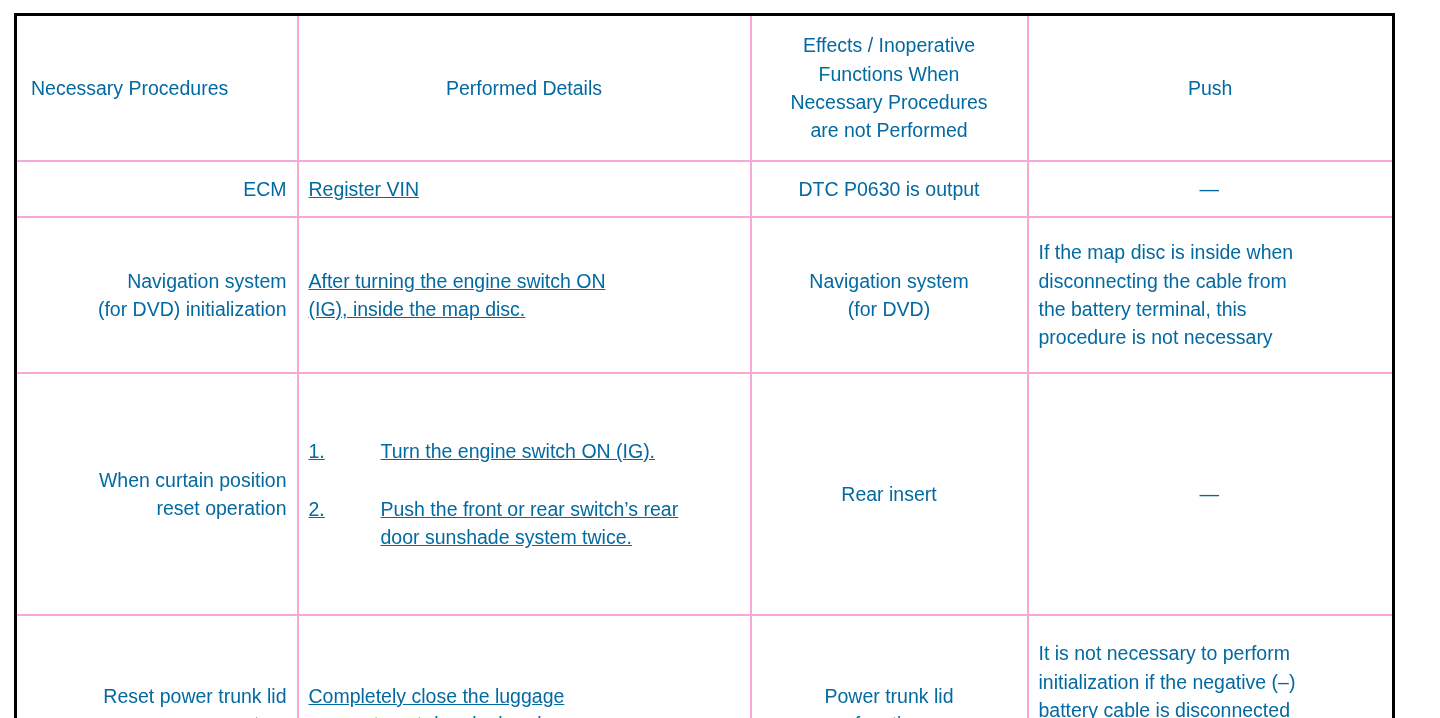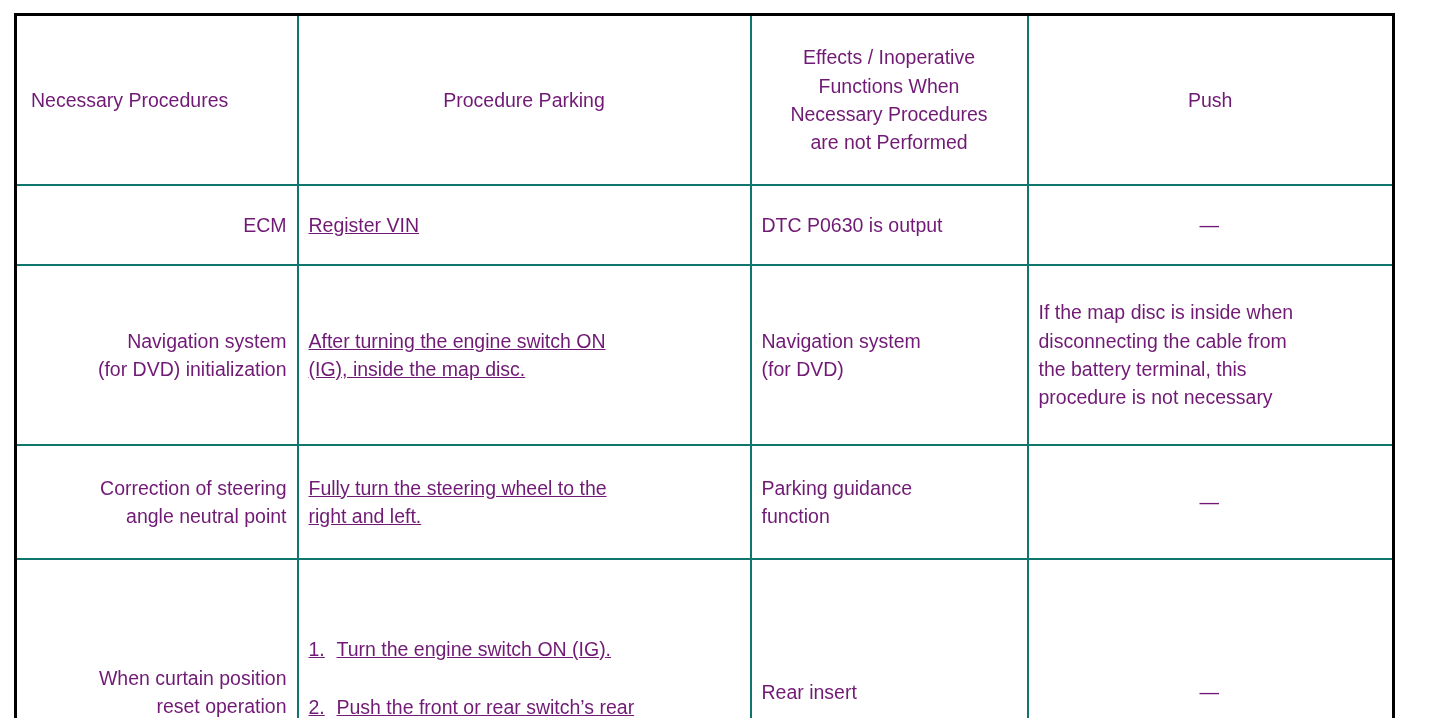--- a/index.html
+++ b/index.html
@@ -27,27 +27,27 @@
     left: 14px;
     top: 13px;
     width: 1378px;
     border-collapse: collapse;
     table-layout: fixed;
     background: #ffffff;
   }
 
   table.spec-table th,
   table.spec-table td {
-    border: 2px solid #0f766e;
+    border: 2px solid #f9a8d4;
     vertical-align: middle;
     font-weight: normal;
     font-size: 19.5px;
     line-height: 1.45;
-    color: #701a75;
-    padding: 18px 10px;
+    color: #0369a1;
+    padding: 6px 10px;
   }
 
   
   table.spec-table {
     border: 3px solid #000000;
   }
 
   
   col.c1 { width: 282px; }
   col.c2 { width: 453px; }
@@ -75,21 +75,21 @@
     padding-left: 14px;
     white-space: pre-line;
   }
   .cell-details {
     text-align: left;
     padding-left: 14px;
     white-space: pre-line;
     text-decoration: underline;
   }
   .cell-effects {
-    text-align: left;
+    text-align: center;
     padding-left: 14px;
     white-space: pre-line;
   }
   .cell-notes {
     text-align: left;
     padding-left: 14px;
     white-space: pre-line;
   }
   .cell-notes.dash {
     text-align: center;
@@ -109,20 +109,21 @@
   }
   .numlist li:last-child { margin-bottom: 0; }
   .numlist .num {
     flex: 0 0 auto;
     width: 28px;
     text-align: left;
   }
   .numlist .txt {
     flex: 1 1 auto;
     white-space: pre-line;
+    margin-left: 44px;
   }
 
   .r-ecm   td, .r-ecm th   { height: 42px; }
   .r-nav   td { height: 142px; margin-top: 26px; }
   .r-steer td { height: 76px; }
   .r-curt  td { height: 94px; }
   .r-trunk td { height: 176px; }
 </style>
 </head>
 <body>
@@ -133,21 +134,21 @@
     <colgroup>
       <col class="c1">
         <col class="c2">
         <col class="c3">
         <col class="c4">
     </colgroup>
 
     <thead>
       <tr>
         <th class="hdr-cell left-al">Necessary Procedures</th>
-        <th class="hdr-cell">Procedure Parking</th>
+        <th class="hdr-cell">Performed Details</th>
         <th class="hdr-cell hdr-multiline">Effects / Inoperative
 Functions When
 Necessary Procedures
 are not Performed</th>
         <th class="hdr-cell">Push</th>
       </tr>
     </thead>
 
     <tbody>
 
@@ -164,43 +165,34 @@
         <td class="cell-details">After turning the engine switch ON
 (IG), inside the map disc.</td>
         <td class="cell-effects">Navigation system
 (for DVD)</td>
         <td class="cell-notes">If the map disc is inside when
 disconnecting the cable from
 the battery terminal, this
 procedure is not necessary</td>
       </tr>
 
-      <tr class="r-steer">
-        <td class="cell-proc">Correction of steering
-angle neutral point</td>
-        <td class="cell-details">Fully turn the steering wheel to the
-right and left.</td>
-        <td class="cell-effects">Parking guidance
-function</td>
-        <td class="cell-notes dash">—</td>
-      </tr>
 
       <tr class="r-curt">
         <td class="cell-proc">When curtain position
 reset operation</td>
         <td class="cell-details">
           <ol class="numlist">
             <li>
               <span class="num">1.</span>
               <span class="txt">Turn the engine switch ON (IG).</span>
             </li>
             <li>
               <span class="num">2.</span>
               <span class="txt">Push the front or rear switch’s rear
-door position switch twice.</span>
+door sunshade system twice.</span>
             </li>
           </ol>
         </td>
         <td class="cell-effects">Rear insert</td>
         <td class="cell-notes dash">—</td>
       </tr>
 
       <tr class="r-trunk">
         <td class="cell-proc">Reset power trunk lid
 system</td>

